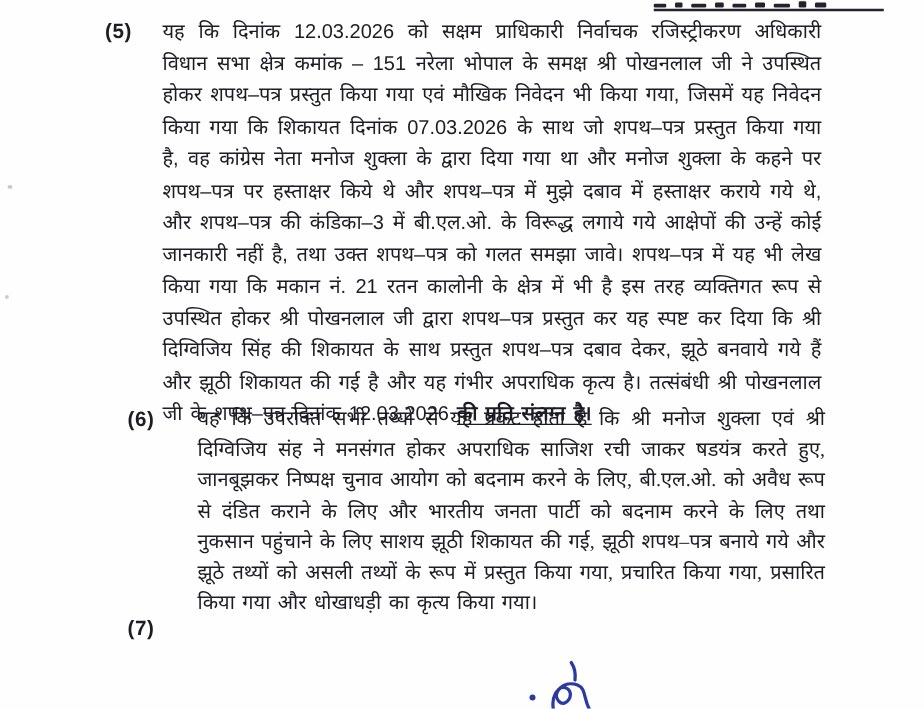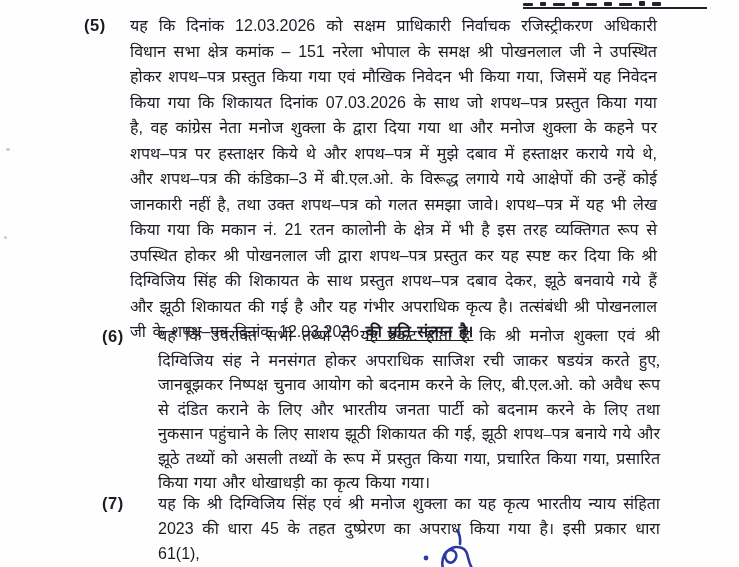--- a/index.html
+++ b/index.html
@@ -105,21 +105,20 @@
     <span class="para-text"><span>यह कि दिनांक 12.03.2026 को सक्षम प्राधिकारी निर्वाचक रजिस्ट्रीकरण अधिकारी विधान सभा क्षेत्र कमांक – 151 नरेला भोपाल के समक्ष श्री पोखनलाल जी ने उपस्थित होकर शपथ–पत्र प्रस्तुत किया गया एवं मौखिक निवेदन भी किया गया, जिसमें यह निवेदन किया गया कि शिकायत दिनांक 07.03.2026 के साथ जो शपथ–पत्र प्रस्तुत किया गया है, वह कांग्रेस नेता मनोज शुक्ला के द्वारा दिया गया था और मनोज शुक्ला के कहने पर शपथ–पत्र पर हस्ताक्षर किये थे और शपथ–पत्र में मुझे दबाव में हस्ताक्षर कराये गये थे, और शपथ–पत्र की कंडिका–3 में बी.एल.ओ. के विरूद्ध लगाये गये आक्षेपों की उन्हें कोई जानकारी नहीं है, तथा उक्त शपथ–पत्र को गलत समझा जावे। शपथ–पत्र में यह भी लेख किया गया कि मकान नं. 21 रतन कालोनी के क्षेत्र में भी है इस तरह व्यक्तिगत रूप से उपस्थित होकर श्री पोखनलाल जी द्वारा शपथ–पत्र प्रस्तुत कर यह स्पष्ट कर दिया कि श्री दिग्विजिय सिंह की शिकायत के साथ प्रस्तुत शपथ–पत्र दबाव देकर, झूठे बनवाये गये हैं और झूठी शिकायत की गई है और यह गंभीर अपराधिक कृत्य है। तत्संबंधी श्री पोखनलाल जी के शपथ–पत्र दिनांक 12.03.2026 </span><span class="bold-underline">की प्रति संलग्न है।</span></span>
   </div>
 
   <div class="para para-6">
     <span class="para-number">(6)</span>
     <span class="para-text">यह कि उपरोक्त सभी तथ्यों से यह प्रकट होता है कि श्री मनोज शुक्ला एवं श्री दिग्विजिय संह ने मनसंगत होकर अपराधिक साजिश रची जाकर षडयंत्र करते हुए, जानबूझकर निष्पक्ष चुनाव आयोग को बदनाम करने के लिए, बी.एल.ओ. को अवैध रूप से दंडित कराने के लिए और भारतीय जनता पार्टी को बदनाम करने के लिए तथा नुकसान पहुंचाने के लिए साशय झूठी शिकायत की गई, झूठी शपथ–पत्र बनाये गये और झूठे तथ्यों को असली तथ्यों के रूप में प्रस्तुत किया गया, प्रचारित किया गया, प्रसारित किया गया और धोखाधड़ी का कृत्य किया गया।</span>
   </div>
 
   <div class="para para-7">
     <span class="para-number">(7)</span>
-    <span class="para-text">यह कि श्री दिग्विजिय सिंह एवं श्री मनोज शुक्ला का यह कृत्य भारतीय न्याय संहिता 2023 की धारा 45 के तहत दुष्प्रेरण का अपराध किया गया है। इसी प्रकार धारा 61(1),</span>
   </div>
 
   <svg class="signature" viewBox="0 0 100 50">
     <circle cx="22" cy="34" r="2.4" fill="#2b3aa0"></circle>
     <path d="M40 48 C35 34 43 22 50 27 C56 31 49 43 43 37 C37 30 47 20 58 24 C66 27 62 38 70 47" fill="none" stroke="#2b3aa0" stroke-width="2.6" stroke-linecap="round"></path>
     <path d="M53 6 q4 6 3 14" fill="none" stroke="#2b3aa0" stroke-width="2.6" stroke-linecap="round"></path>
   </svg>
 
   <span class="scan-speck" style="left:6px;top:148px;width:4px;height:3px"></span>
   <span class="scan-speck" style="left:4px;top:236px;width:3px;height:3px"></span>

